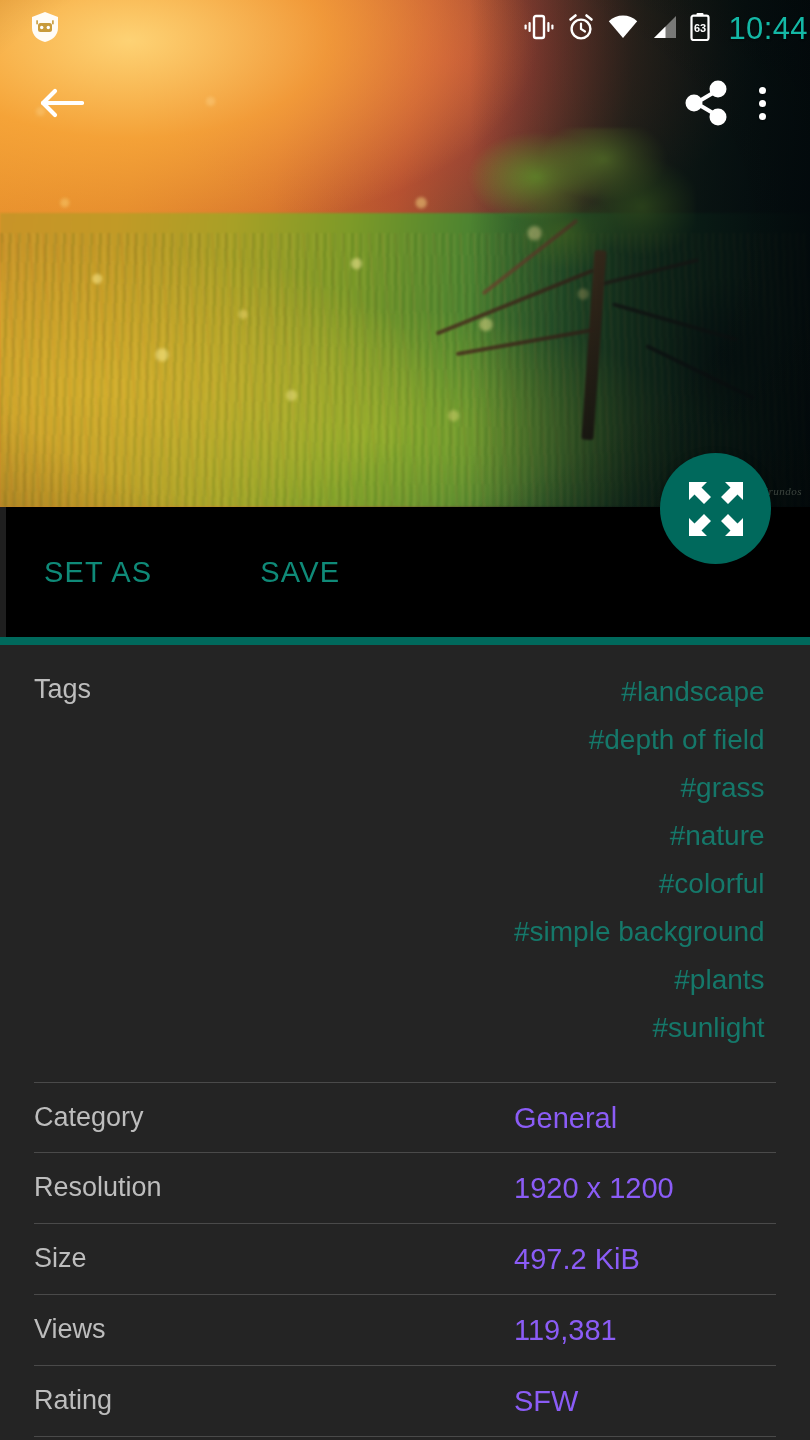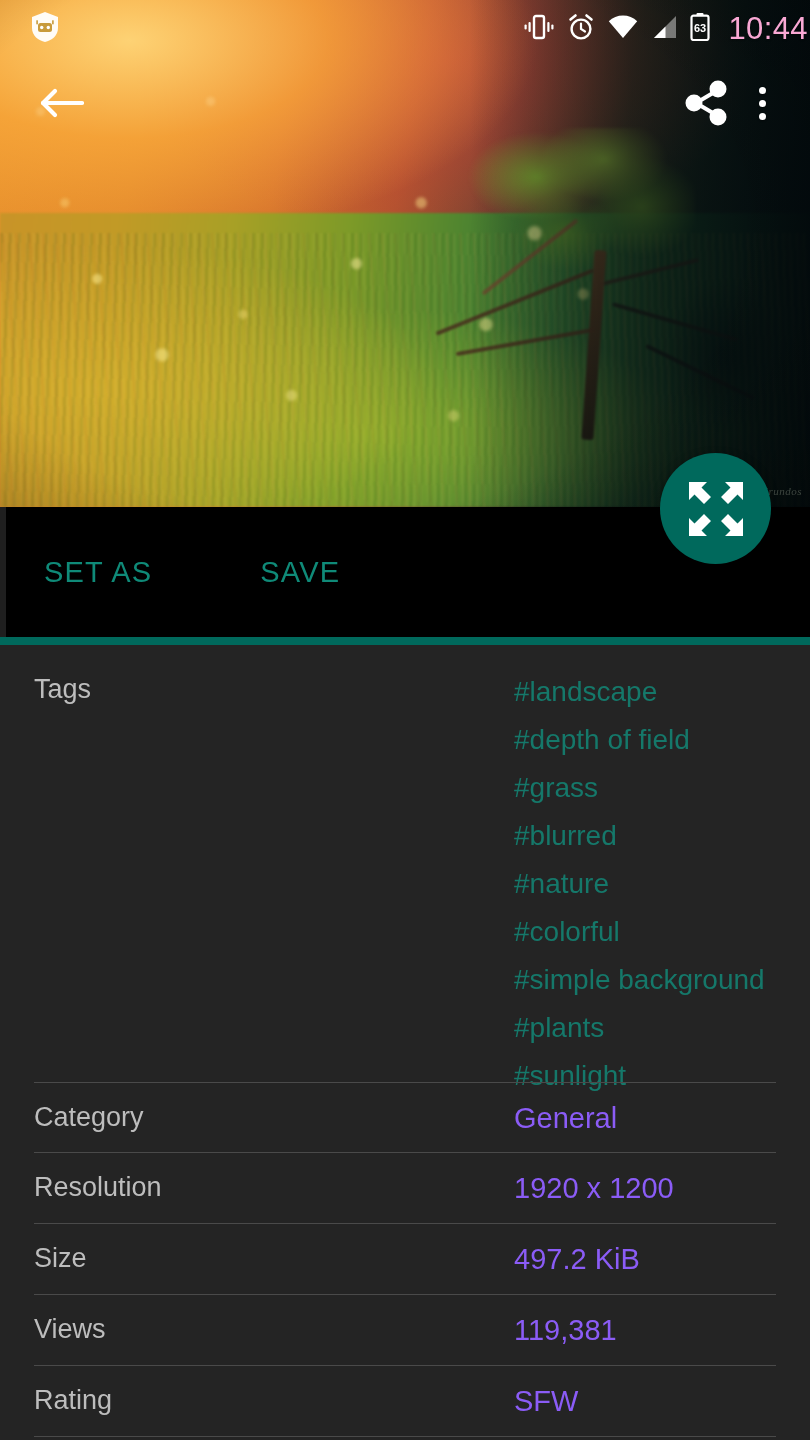--- a/index.html
+++ b/index.html
@@ -126,21 +126,21 @@
   #statusbar {
     position:absolute; left:16px; top:0; width:810px; height:58px;
     display:flex; align-items:center;
     padding:0 18px 0 16px;
     z-index:20;
   }
   #status-left { display:flex; align-items:center; gap:10px; }
   #status-right { margin-left:auto; display:flex; align-items:center; gap:13px; }
   .sicon { display:block; }
   #clock {
-    color:#f9a8d4; font-size:31px; font-weight:400;
+    color:#14b8a6; font-size:31px; font-weight:400;
     letter-spacing:.4px; margin-left:5px;
     text-shadow:0 1px 2px rgba(0,0,0,.35);
   }
 
   
   #appbar {
     position:absolute; left:0; top:58px; width:810px; height:90px;
     display:flex; align-items:center; padding:0 24px 0 30px;
     z-index:20;
   }
@@ -201,21 +201,21 @@
   .row .value {
     color:#8b5cf6; font-size:29px; line-height:1.1;
     padding-top:25px;
   }
   .hr {
     position:absolute; left:34px; right:34px; bottom:0;
     height:1px; background:#4a4a4a;
   }
   #row-tags { height:438px; }
   #row-tags .label { padding-top:30px; }
-  #tag-list { padding-top:23px; display:flex; flex-direction:column; }
+  #tag-list { padding-top:23px; display:flex; flex-direction:column;text-align:right; }
   .tag {
     color:#15786a; font-size:28px; line-height:1;
     padding:10px 0 10px 0; cursor:pointer;
     white-space:nowrap;
   }
   .info-row { height:71px; }
   .info-row .label, .info-row .value { padding-top:20px; }
   #row-category { height:70px; }
 </style>
 </head>
@@ -343,21 +343,20 @@
   <div id="teal-divider"></div>
 
   <div id="details">
 
     <div class="row" id="row-tags">
       <div class="label">Tags</div>
       <div id="tag-list">
         <span class="tag">#landscape</span>
         <span class="tag">#depth of field</span>
         <span class="tag">#grass</span>
-        <span class="tag">#blurred</span>
         <span class="tag">#nature</span>
         <span class="tag">#colorful</span>
         <span class="tag">#simple background</span>
         <span class="tag">#plants</span>
         <span class="tag">#sunlight</span>
       </div>
       <div class="hr"></div>
     </div>
 
     <div class="row info-row" id="row-category">

